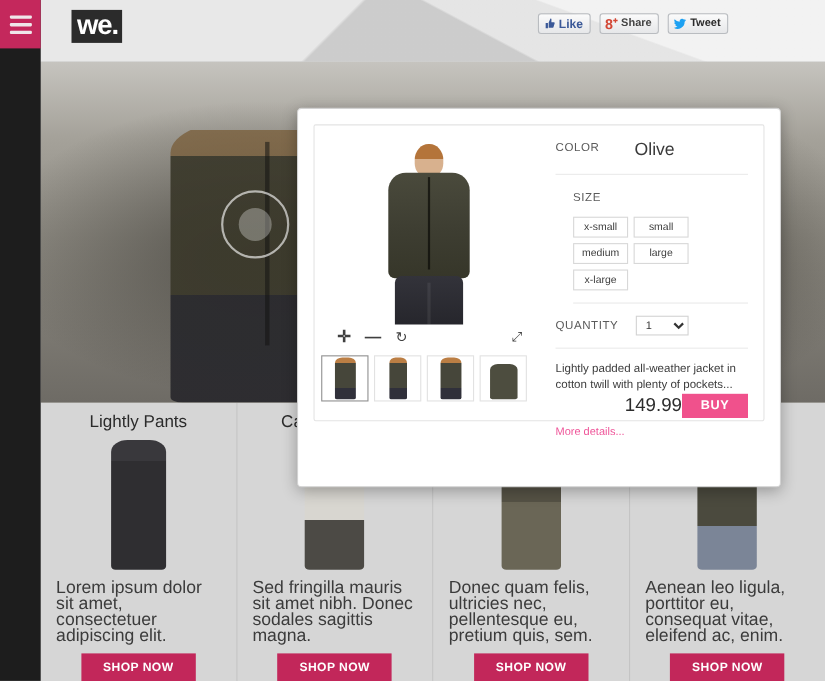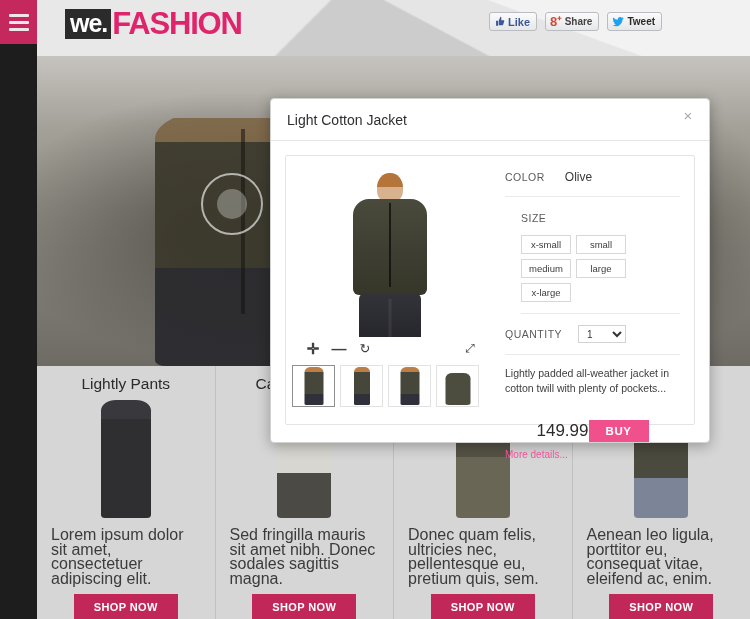--- a/index.html
+++ b/index.html
@@ -441,32 +441,32 @@
   }
 
   
   .details {
     flex: 1;
     padding: 14px 14px 0 12px;
     position: relative;
   }
   .detail-row {
     display: flex;
-    align-items: center;
-    gap: 20px;
+    align-items: flex-start;
+    gap: 32px;
     padding-bottom: 12px;
     border-bottom: 1px solid #eaeaea;
   }
   .detail-label {
     font-size: 10.5px;
     color: #5a5a5a;
     letter-spacing: .5px;
   }
   .detail-value {
-    font-size: 12px;
+    font-size: 16px;
     color: #3a3a3a;
   }
   .size-block {
     padding: 11px 0 11px 0;
     border-bottom: 1px solid #eaeaea;
     margin-left: 16px;
   }
   .size-options {
     display: flex;
     flex-wrap: wrap;
@@ -505,22 +505,22 @@
   }
   .product-blurb {
     font-size: 10.5px;
     line-height: 15px;
     color: #3d3d3d;
     margin-top: 11px;
   }
   .buy-row {
     display: flex;
     align-items: center;
-    justify-content: center;
-    margin-top: 24px;
+    justify-content: flex-end;
+    margin-top: 0;
   }
   .price {
     font-size: 17px;
     color: #2c2c2c;
   }
   .buy-btn {
     width: 60px;
     height: 22px;
     background: #f0518c;
     border: none;
@@ -548,21 +548,20 @@
   <div class="left-rail"></div>
   <div class="hamburger-btn">
     <i></i>
     <i></i>
     <i></i>
   </div>
 
   <div class="site-header">
     <div class="logo">
       <span class="logo-we">we.</span>
-      <span class="logo-fashion">FASHION</span>
     </div>
     <div class="social-row">
       <div class="social-btn fb">
         <span class="ico">
           <svg width="11" height="11" viewBox="0 0 16 16">
               <path fill="#3b5998" d="M6 14H3V7h3v7zm1-7.6l2.2-4.8c.3-.7 1.4-.5 1.4.3V6h3.2c.8 0 1.4.8 1.1 1.6l-1.6 5c-.2.6-.7.9-1.3.9H7V6.4z"></path>
             </svg>
         </span>
         <span class="label">Like</span>
       </div>
@@ -623,24 +622,20 @@
       <div class="product-photo">
         <div class="silhouette"></div>
       </div>
       <div class="product-desc">Aenean leo ligula, porttitor eu, consequat vitae, eleifend ac, enim.</div>
       <button class="shop-now-btn">SHOP NOW</button>
     </div>
 
   </div>
 
   <div class="modal">
-    <div class="modal-header">
-      <div class="modal-title">Light Cotton Jacket</div>
-      <div class="modal-close">×</div>
-    </div>
 
     <div class="modal-body">
 
       <div class="gallery">
         <div class="gallery-main">
           <div class="gallery-model">
             <div class="head"></div>
             <div class="body"></div>
             <div class="legs"></div>
           </div>

